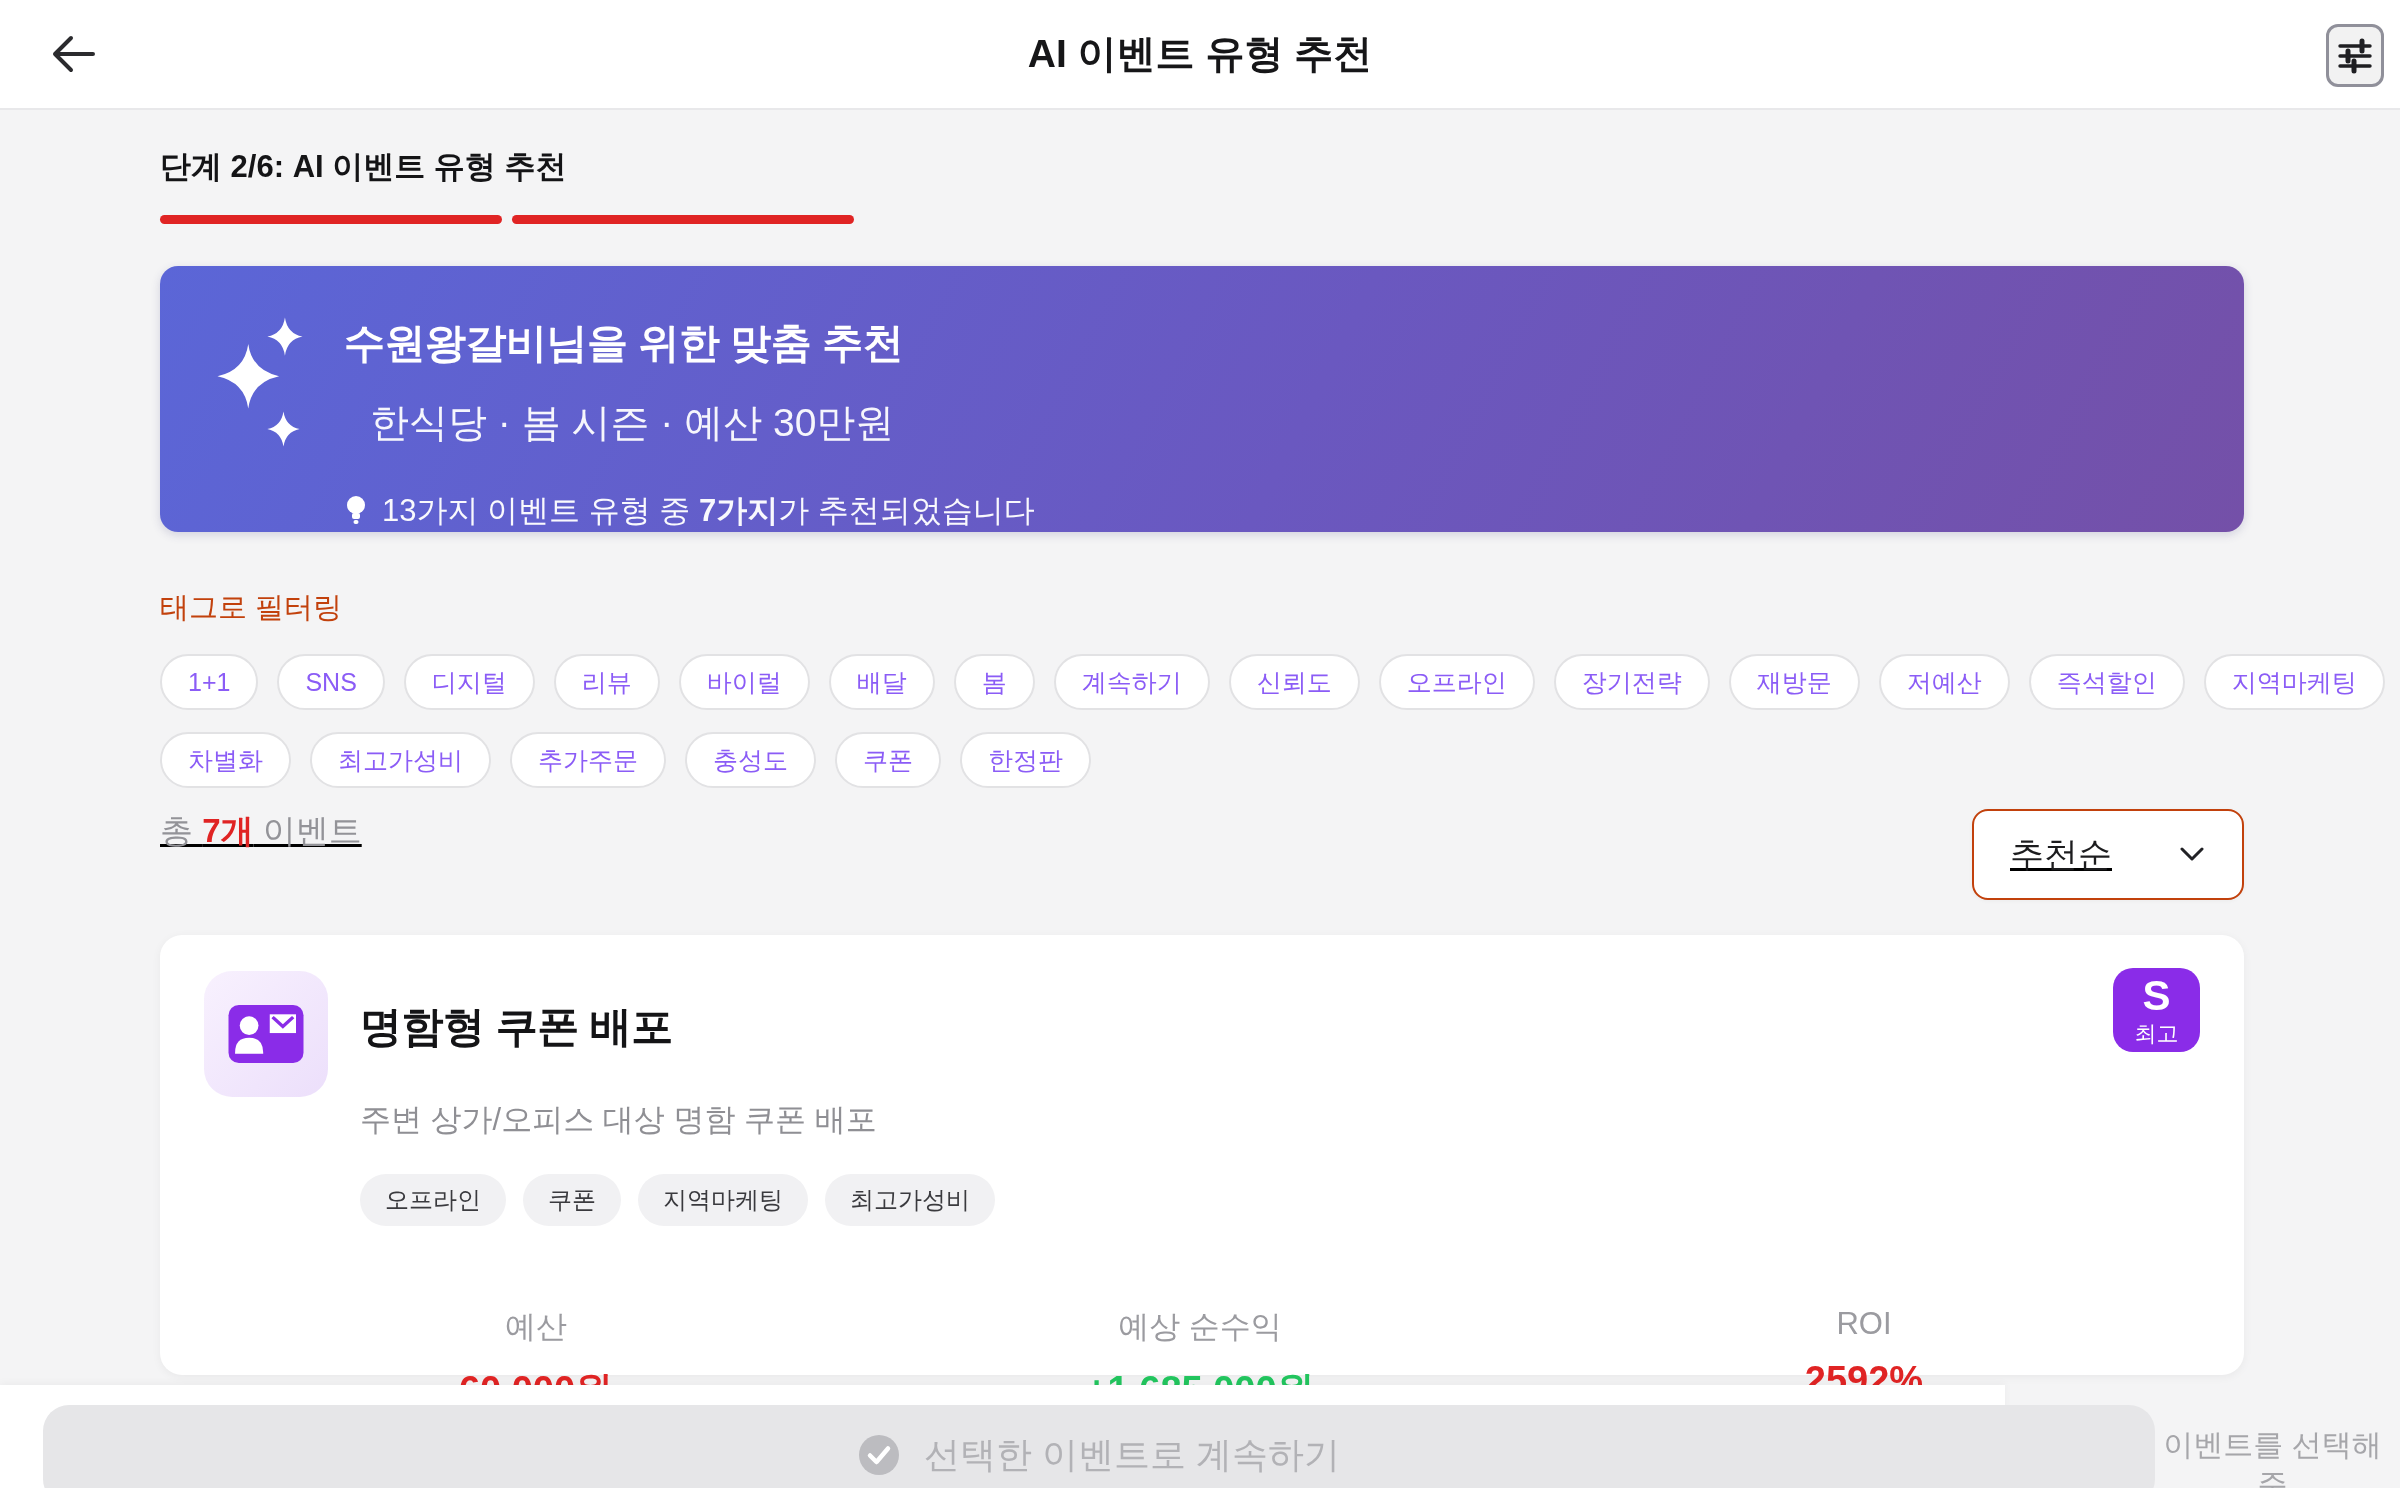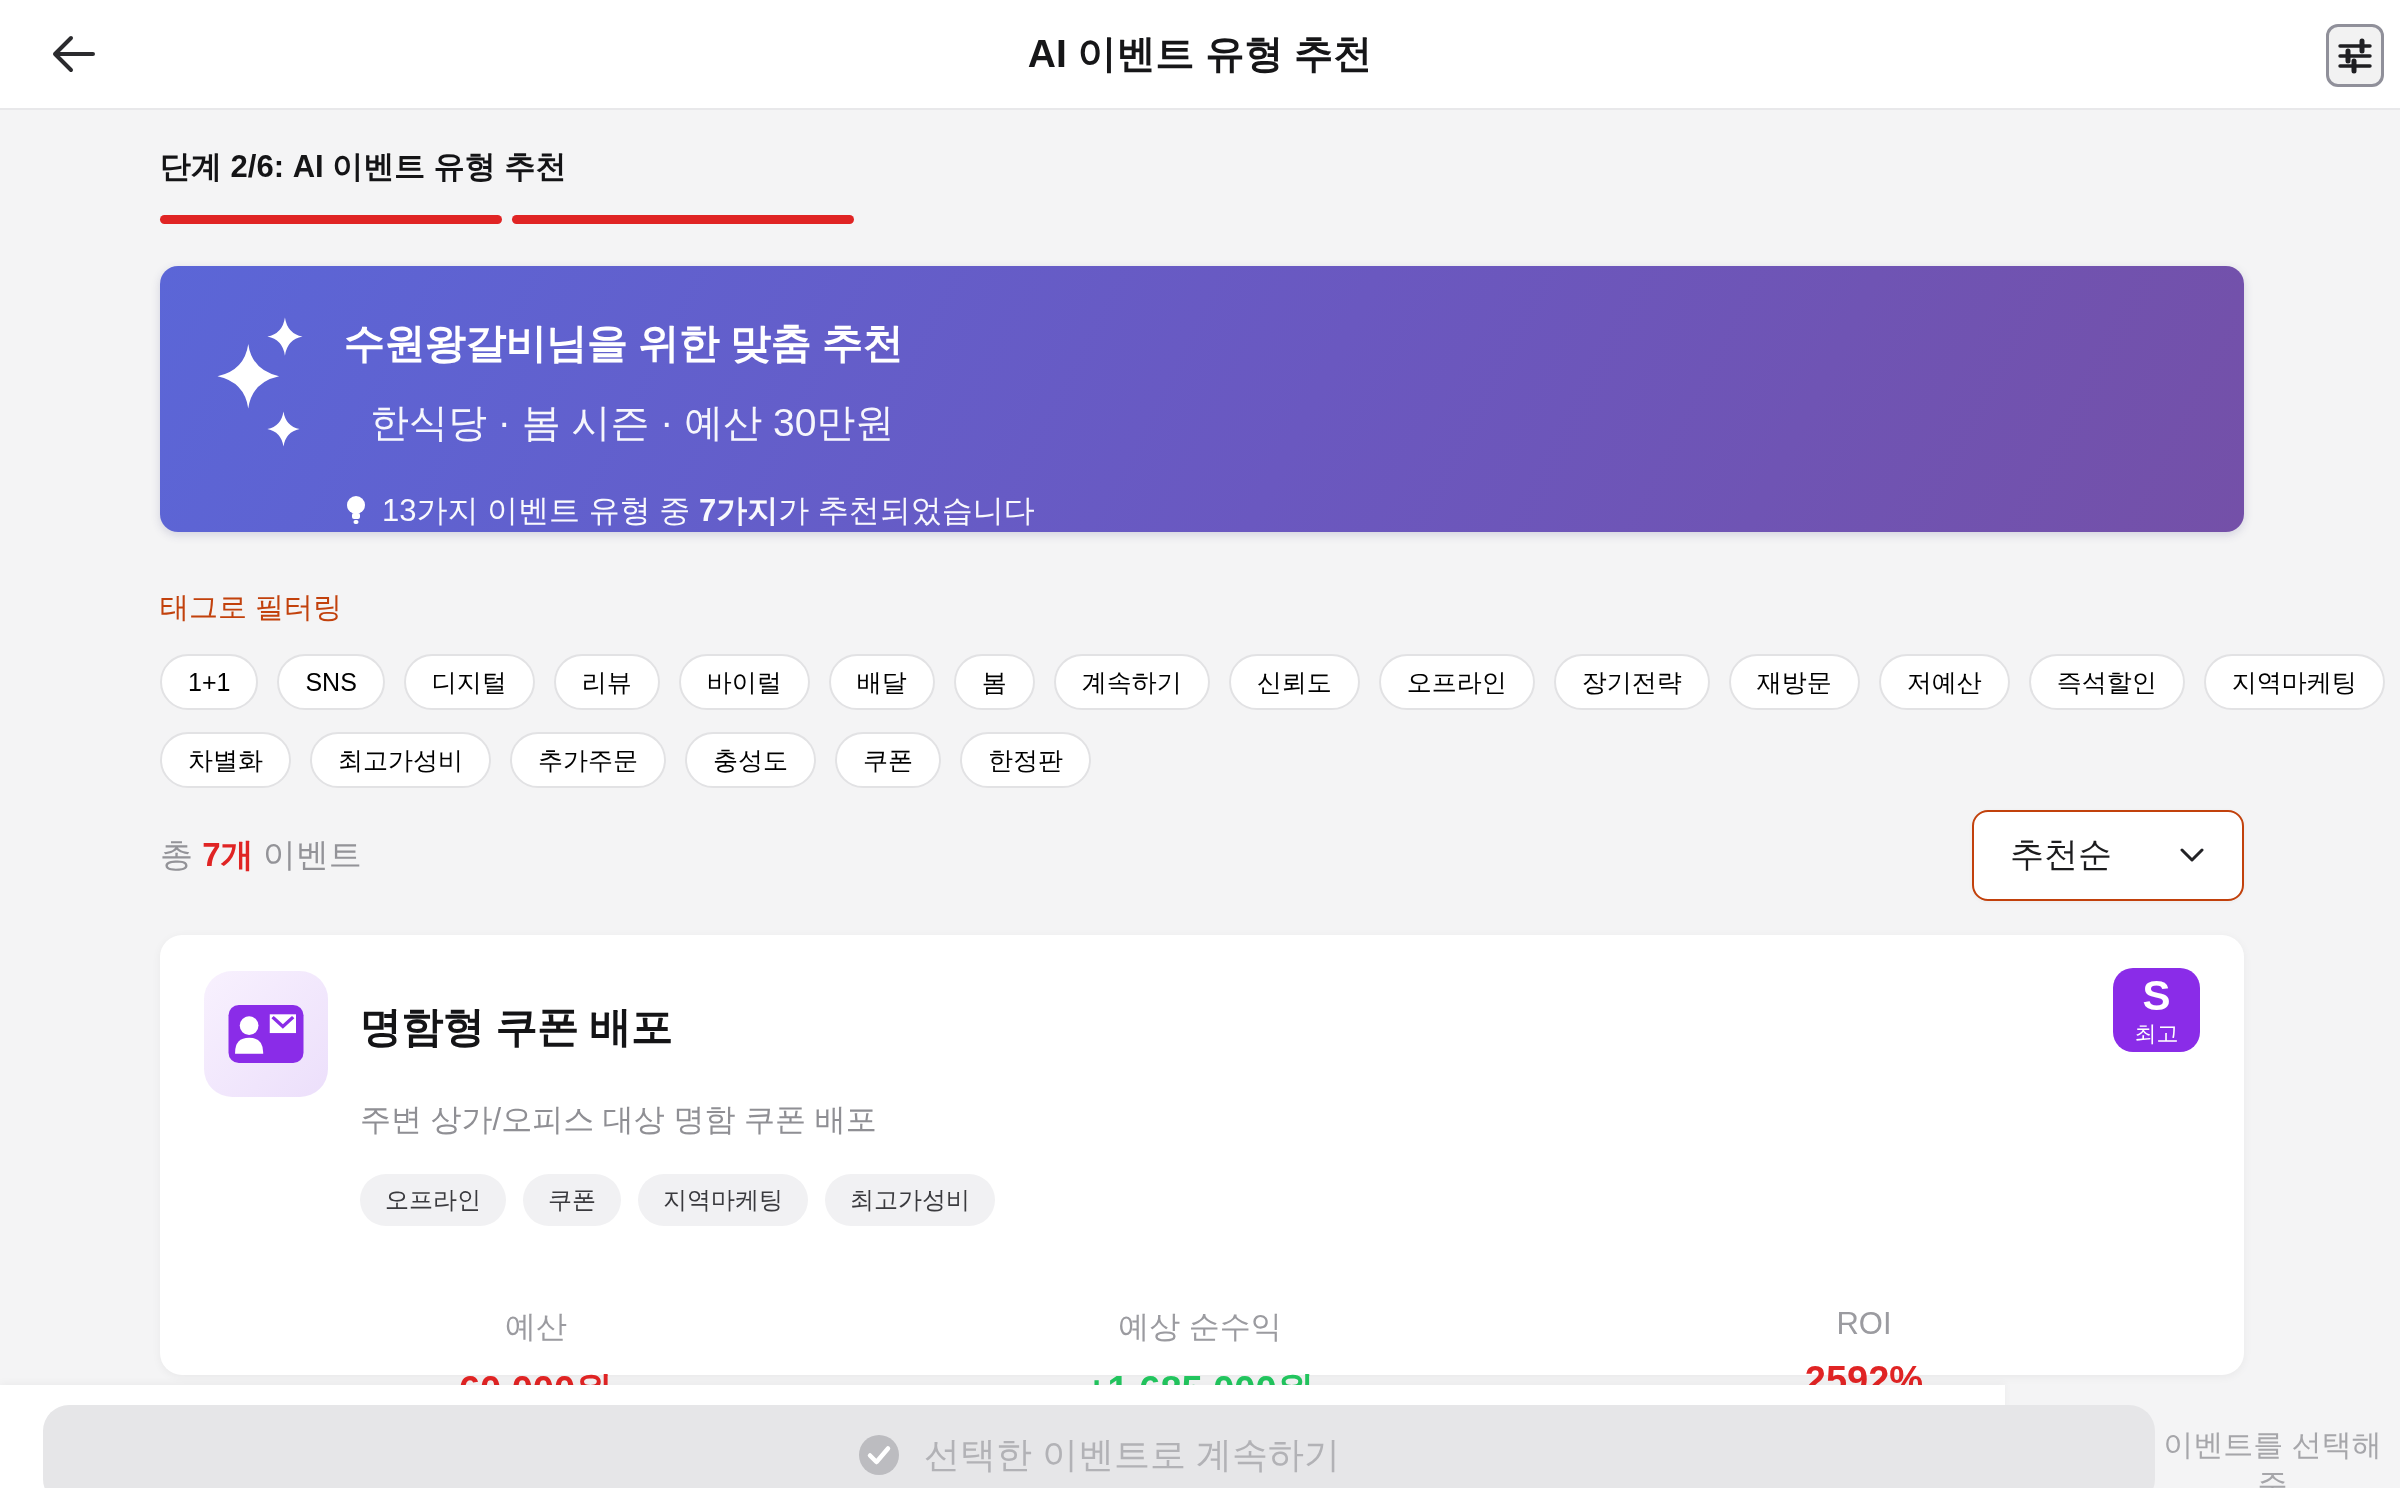--- a/index.html
+++ b/index.html
@@ -30,24 +30,24 @@
   .banner-info { margin-top:40px; display:flex; align-items:center; gap:14px; font-size:31px; color:rgba(255,255,255,.96); }
   .banner-info b { font-weight:700; }
 
   
   .filter-section { position:absolute; top:478px; left:0; width:2084px; }
   .filter-label { font-size:29px; color:#c2410c; }
   .tag-row { display:flex; flex-wrap:nowrap; gap:19px; margin-top:26px; }
   .tag-row + .tag-row { margin-top:22px; }
   .tag-pill { height:56px; padding:0 26px; display:flex; align-items:center; justify-content:center;
               background:#ffffff; border:2px solid #e2e2e4; border-radius:28px;
-              font-size:25px; color:#000000; white-space:nowrap; cursor:pointer; }
-
-  
-  .results-row { position:absolute; top:699px; left:0; width:2084px; height:92px; display:flex; align-items:center; justify-content:space-between; }
+              font-size:25px; color:#8b5cf6; white-space:nowrap; cursor:pointer; }
+
+  
+  .results-row { position:absolute; top:699px; left:0; width:2084px; height:92px; display:flex; align-items:flex-start; justify-content:space-between;text-decoration:underline; }
   .result-count { font-size:33px; color:#939398; }
   .result-count .count-num { color:#e02424; font-weight:700; }
   .sort-select { width:272px; height:91px; background:#ffffff; border:2px solid #c2410c; border-radius:16px;
                  display:flex; align-items:center; justify-content:space-between; padding:0 38px 0 36px;
                  cursor:pointer; box-shadow:0 1px 4px rgba(0,0,0,.04); }
   .sort-select-label { font-size:34px; color:#1c1c1e; }
 
   
   .event-card { position:absolute; top:825px; left:0; width:2084px; height:440px; background:#ffffff;
                 border-radius:22px; box-shadow:0 2px 10px rgba(0,0,0,.05); padding:36px 48px 0 44px; cursor:pointer; }

